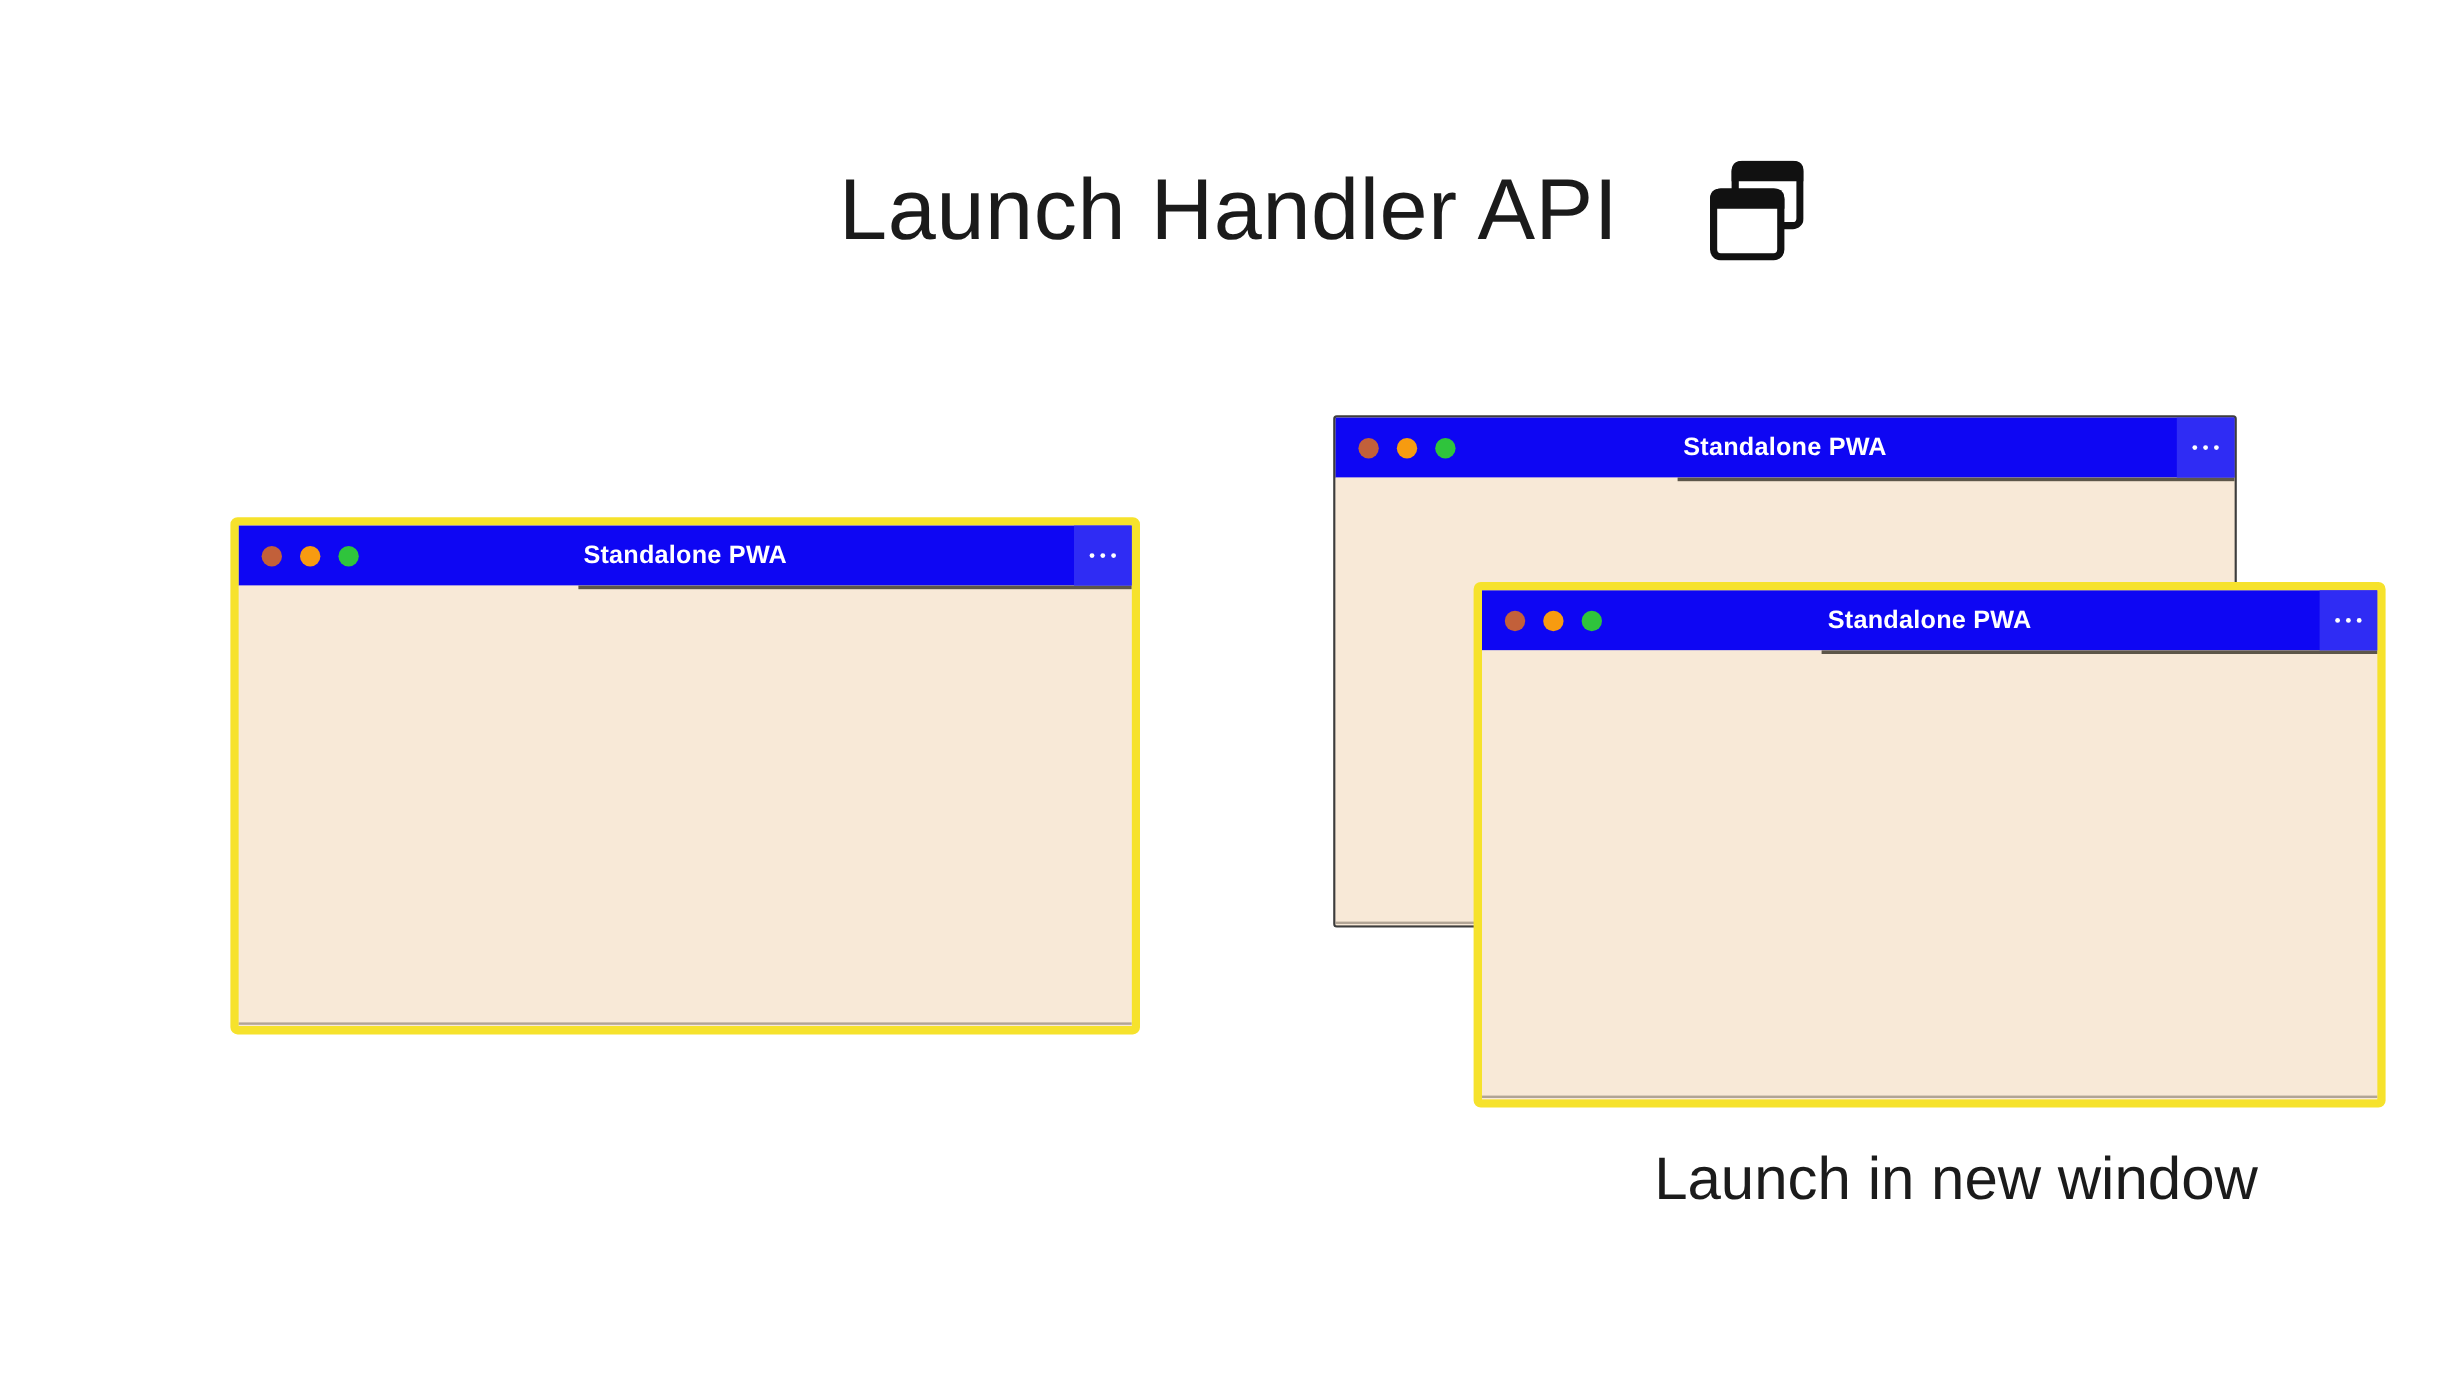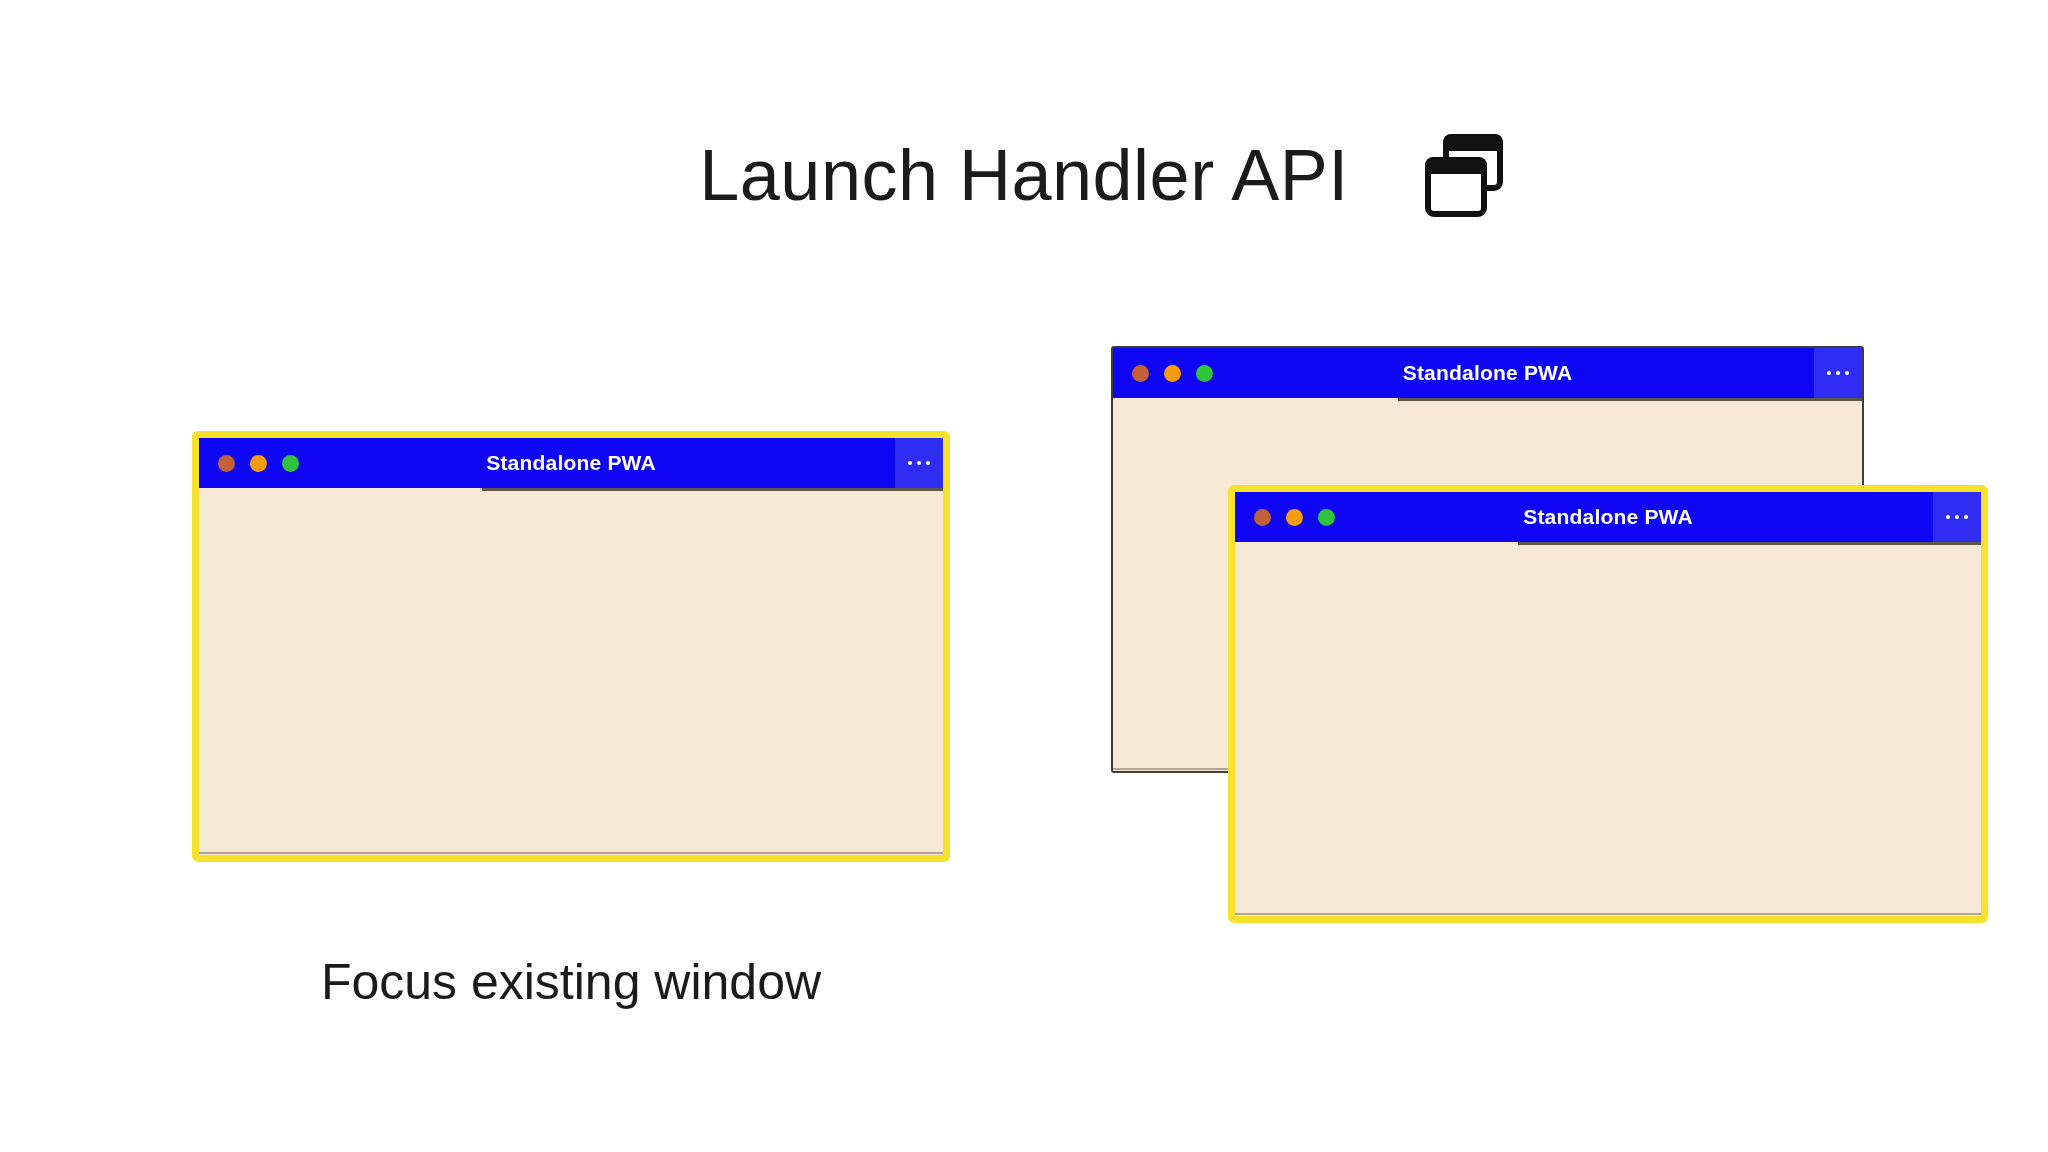--- a/index.html
+++ b/index.html
@@ -172,15 +172,15 @@
       <div class="titlebar-title">Standalone PWA</div>
       <div class="menu-block">
         <span class="mdot"></span>
           <span class="mdot"></span>
           <span class="mdot"></span>
       </div>
     </div>
     <div class="content"></div>
   </div>
 
-  <div class="caption caption-left">Focus existing window</div>
+  <div class="caption caption-right">Launch in new window</div>
 
 </div>
 
 </body></html>

